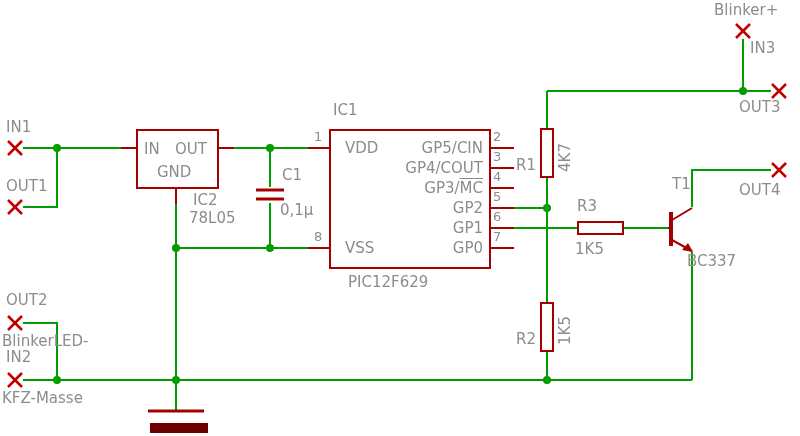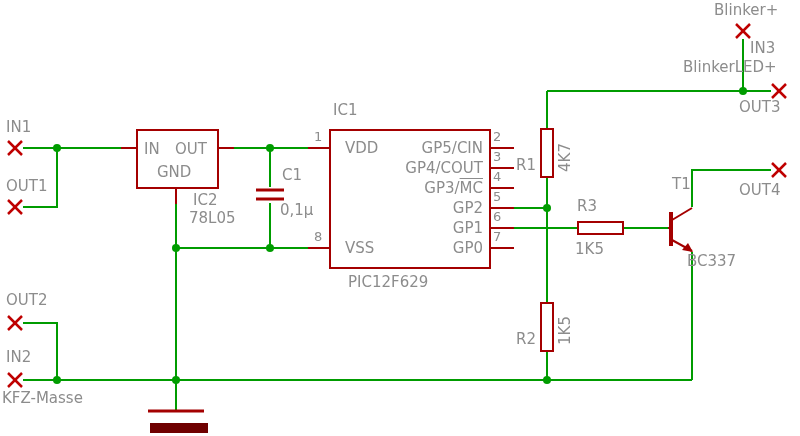--- a/index.html
+++ b/index.html
@@ -123,20 +123,21 @@
       <g>
         <path d="M772 163 L786 177"></path>
           <path d="M772 177 L786 163"></path>
       </g>
     </g>
   </svg>
 
   <div class="label" style="left:6px;top:119px">IN1</div>
   <div class="label" style="left:6px;top:178px">OUT1</div>
   <div class="label" style="left:6px;top:292px">OUT2</div>
+  <div class="label" style="left:2px;top:333px">BlinkerLED-</div>
   <div class="label" style="left:6px;top:349px">IN2</div>
   <div class="label" style="left:2px;top:390px">KFZ-Masse</div>
 
   <div class="label" style="left:144px;top:141px">IN</div>
   <div class="label" style="left:175px;top:141px">OUT</div>
   <div class="label" style="left:157px;top:164px">GND</div>
   <div class="label" style="left:193px;top:192px">IC2</div>
   <div class="label" style="left:189px;top:210px">78L05</div>
 
   <div class="label" style="left:282px;top:167px">C1</div>
@@ -169,17 +170,16 @@
   <div class="label" style="left:516px;top:331px">R2</div>
   <div class="label rot" style="left:557px;top:345px">1K5</div>
   <div class="label" style="left:577px;top:198px">R3</div>
   <div class="label" style="left:575px;top:241px">1K5</div>
 
   <div class="label" style="left:672px;top:176px">T1</div>
   <div class="label" style="left:687px;top:253px">BC337</div>
 
   <div class="label" style="left:714px;top:2px">Blinker+</div>
   <div class="label" style="left:750px;top:40px">IN3</div>
-  <div class="label" style="left:683px;top:59px">BlinkerLED+</div>
   <div class="label" style="left:739px;top:99px">OUT3</div>
   <div class="label" style="left:739px;top:182px">OUT4</div>
 
 </div>
 
 </body></html>

